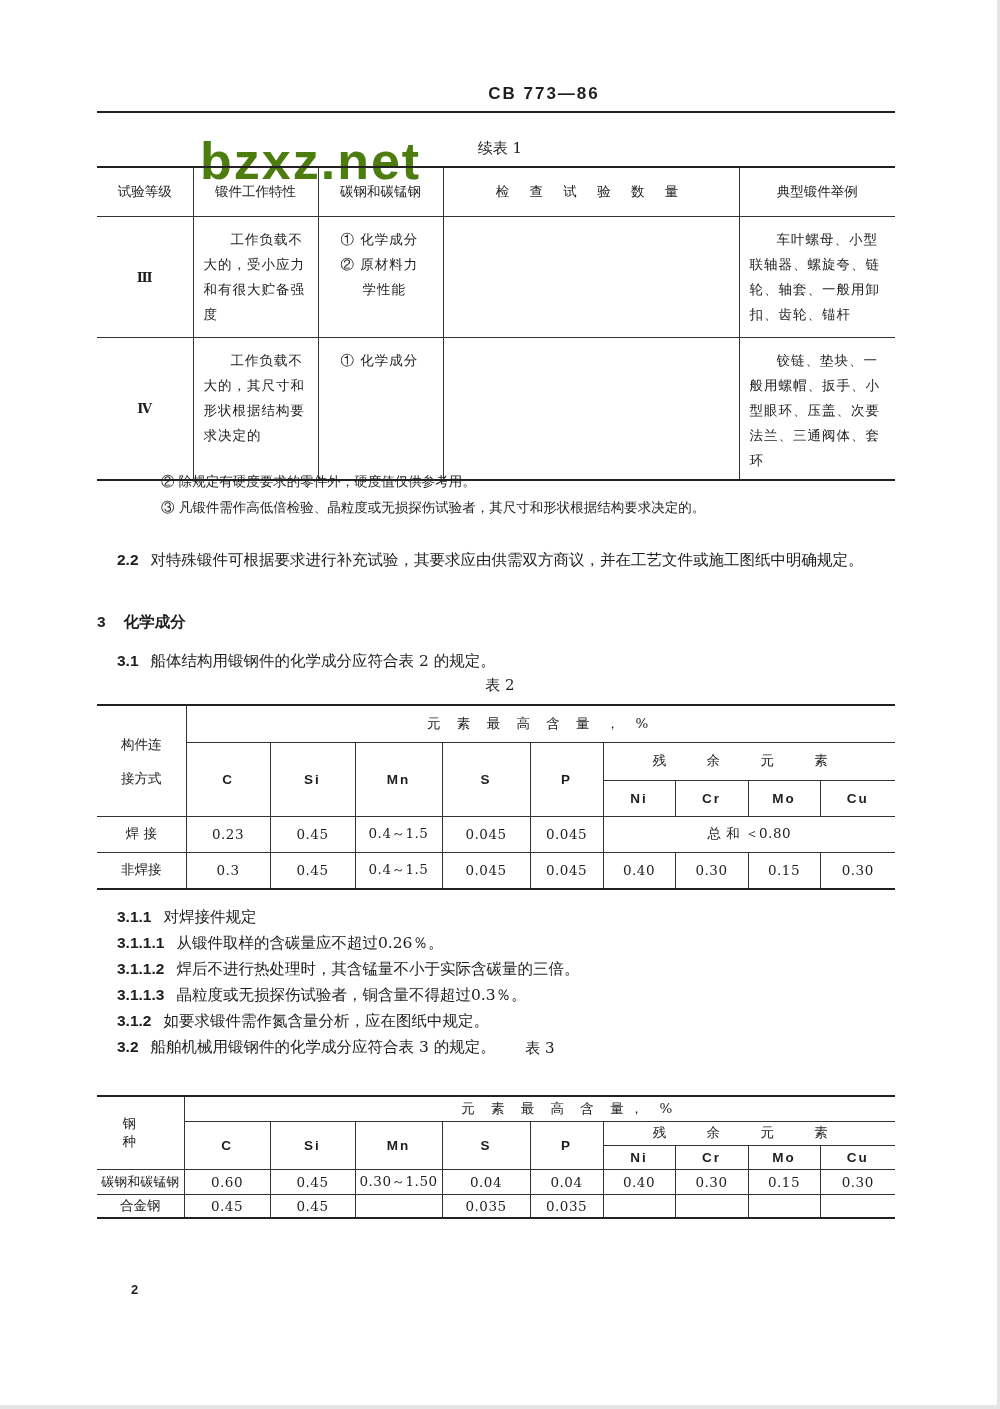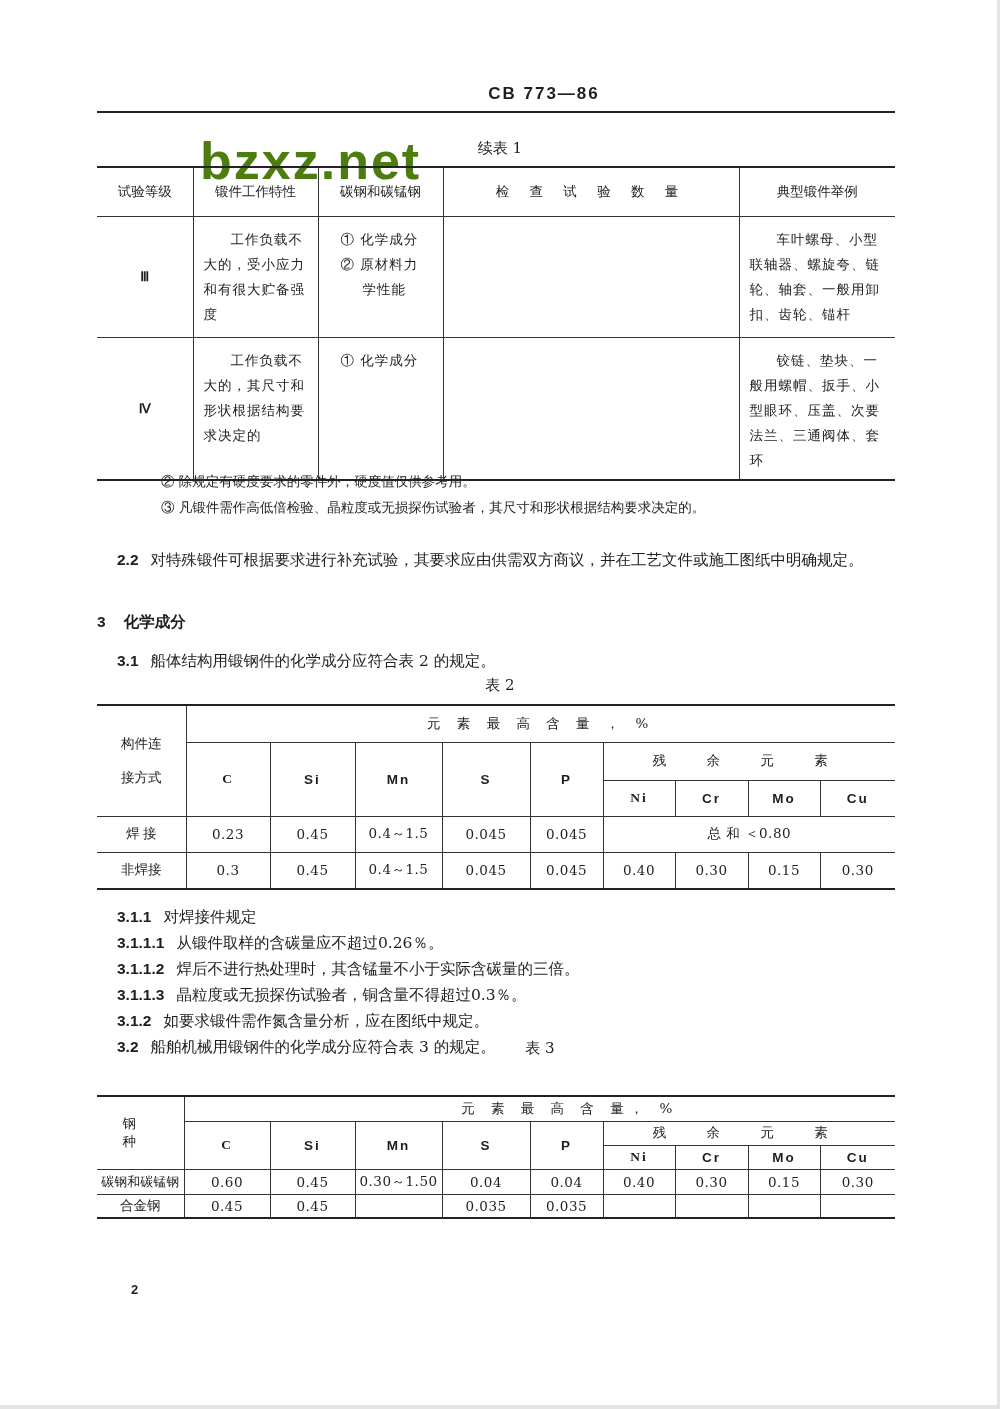--- a/index.html
+++ b/index.html
@@ -14,21 +14,21 @@
   .rule { position: absolute; left: 97px; width: 798px; background: #222; }
   .watermark {
     position: absolute; left: 200px; top: 135px; font-family: "Liberation Sans", sans-serif; font-weight: bold;
     font-size: 52px; color: #4d7c0f; letter-spacing: 2px; line-height: 1; z-index: 0;
   }
   .caption { position: absolute; left: 0; width: 1000px; text-align: center; font-size: 15px; }
   table { position: absolute; border-collapse: collapse; z-index: 1; background: transparent; font-size: 13.5px; }
   td { border: 1px solid #333; padding: 0; text-align: center; vertical-align: middle; }
   .t-top { border-top: 2px solid #222; }
   .t-bot { border-bottom: 2px solid #222; }
-  table td:first-child { border-left: none; font-family: Liberation Serif, serif; }
+  table td:first-child { border-left: none; }
   table td:last-child { border-right: none; }
   .t1 { left: 97px; top: 166px; width: 798px; }
   .t1 td { font-size: 13.5px; }
   .t1 .hdr td { height: 48px; }
   .t1 .multi { text-align: left; vertical-align: top; line-height: 25px; padding: 10px 8px 6px 10px; letter-spacing: 1px; }
   .t1 .items { text-align: left; vertical-align: top; line-height: 25px; padding: 10px 6px 6px 22px; letter-spacing: 1px; }
   .t1 .roman { font-weight: bold; font-size: 13px; }
   .indent { text-indent: 2em; }
   .notes { position: absolute; left: 132px; font-size: 13.5px; line-height: 26px; }
   .para { position: absolute; left: 97px; width: 800px; font-size: 15.5px; line-height: 26px; }

